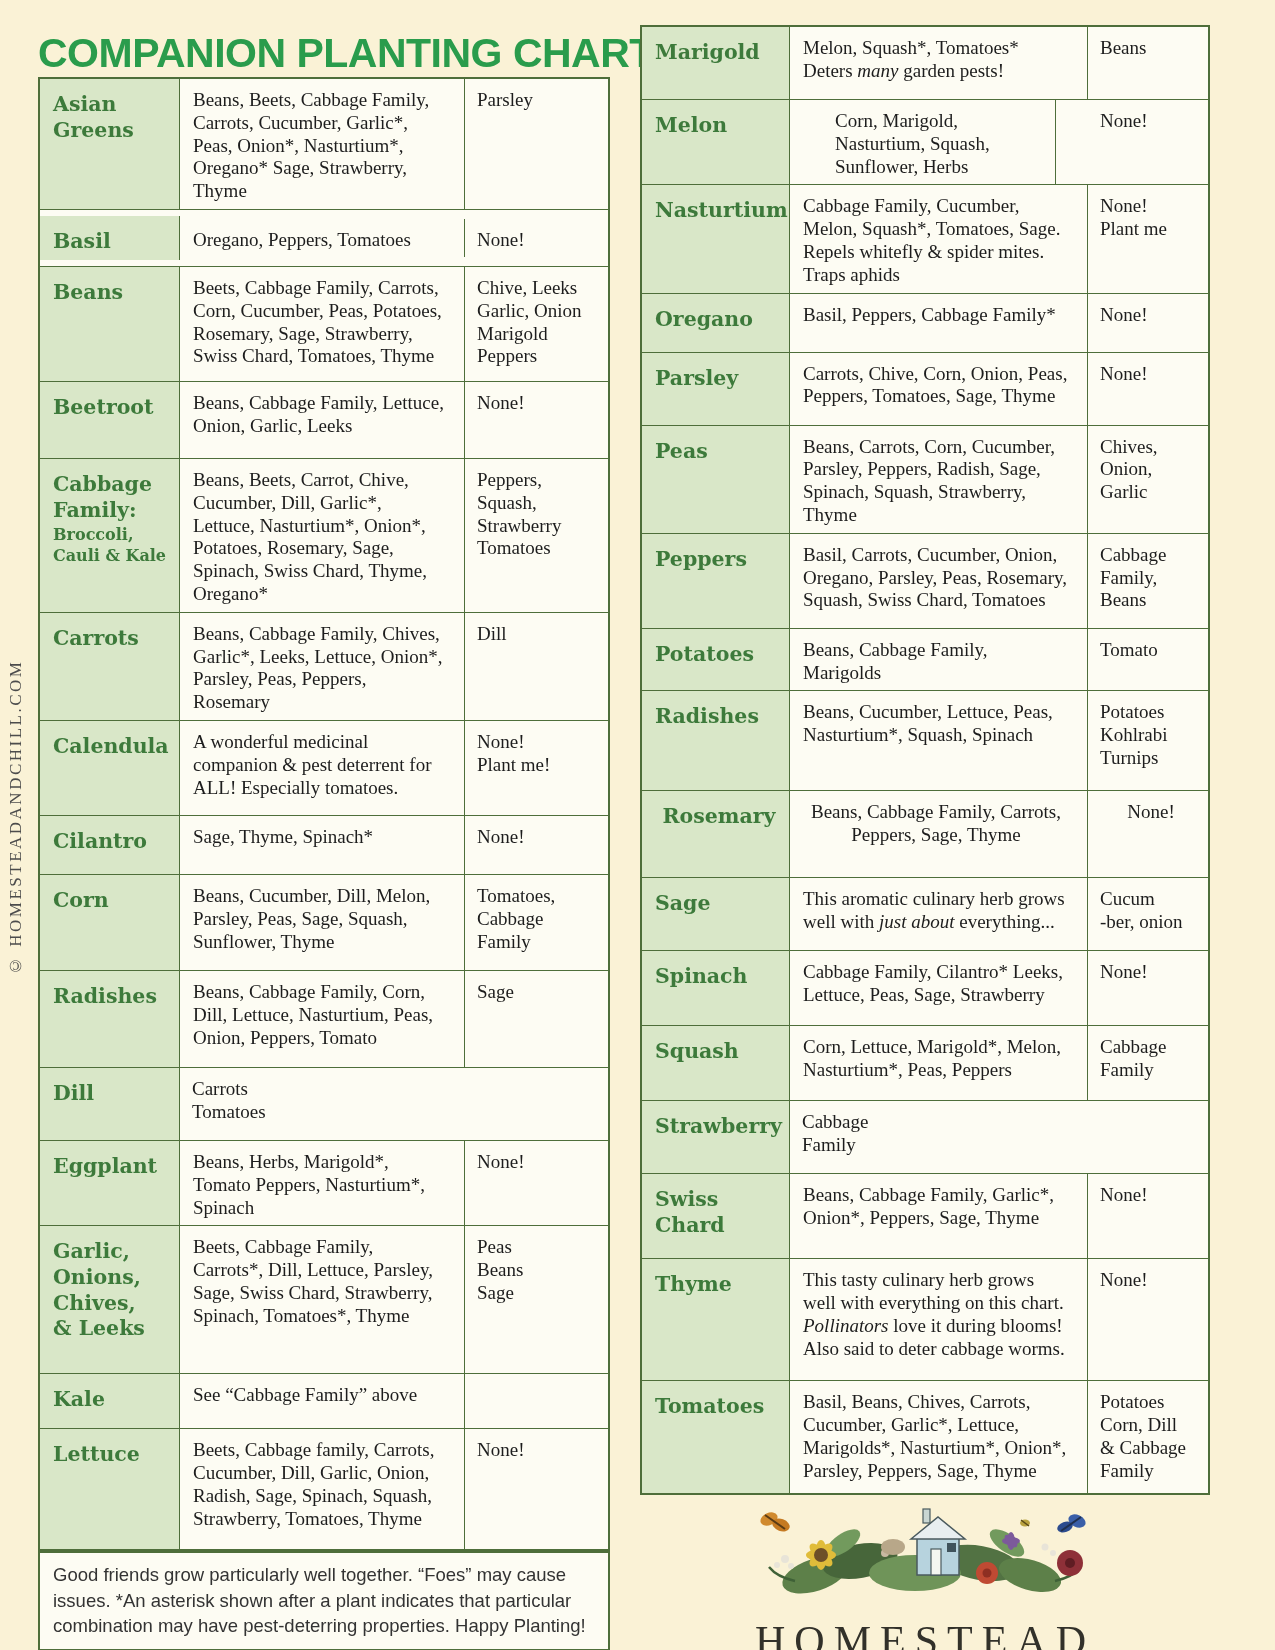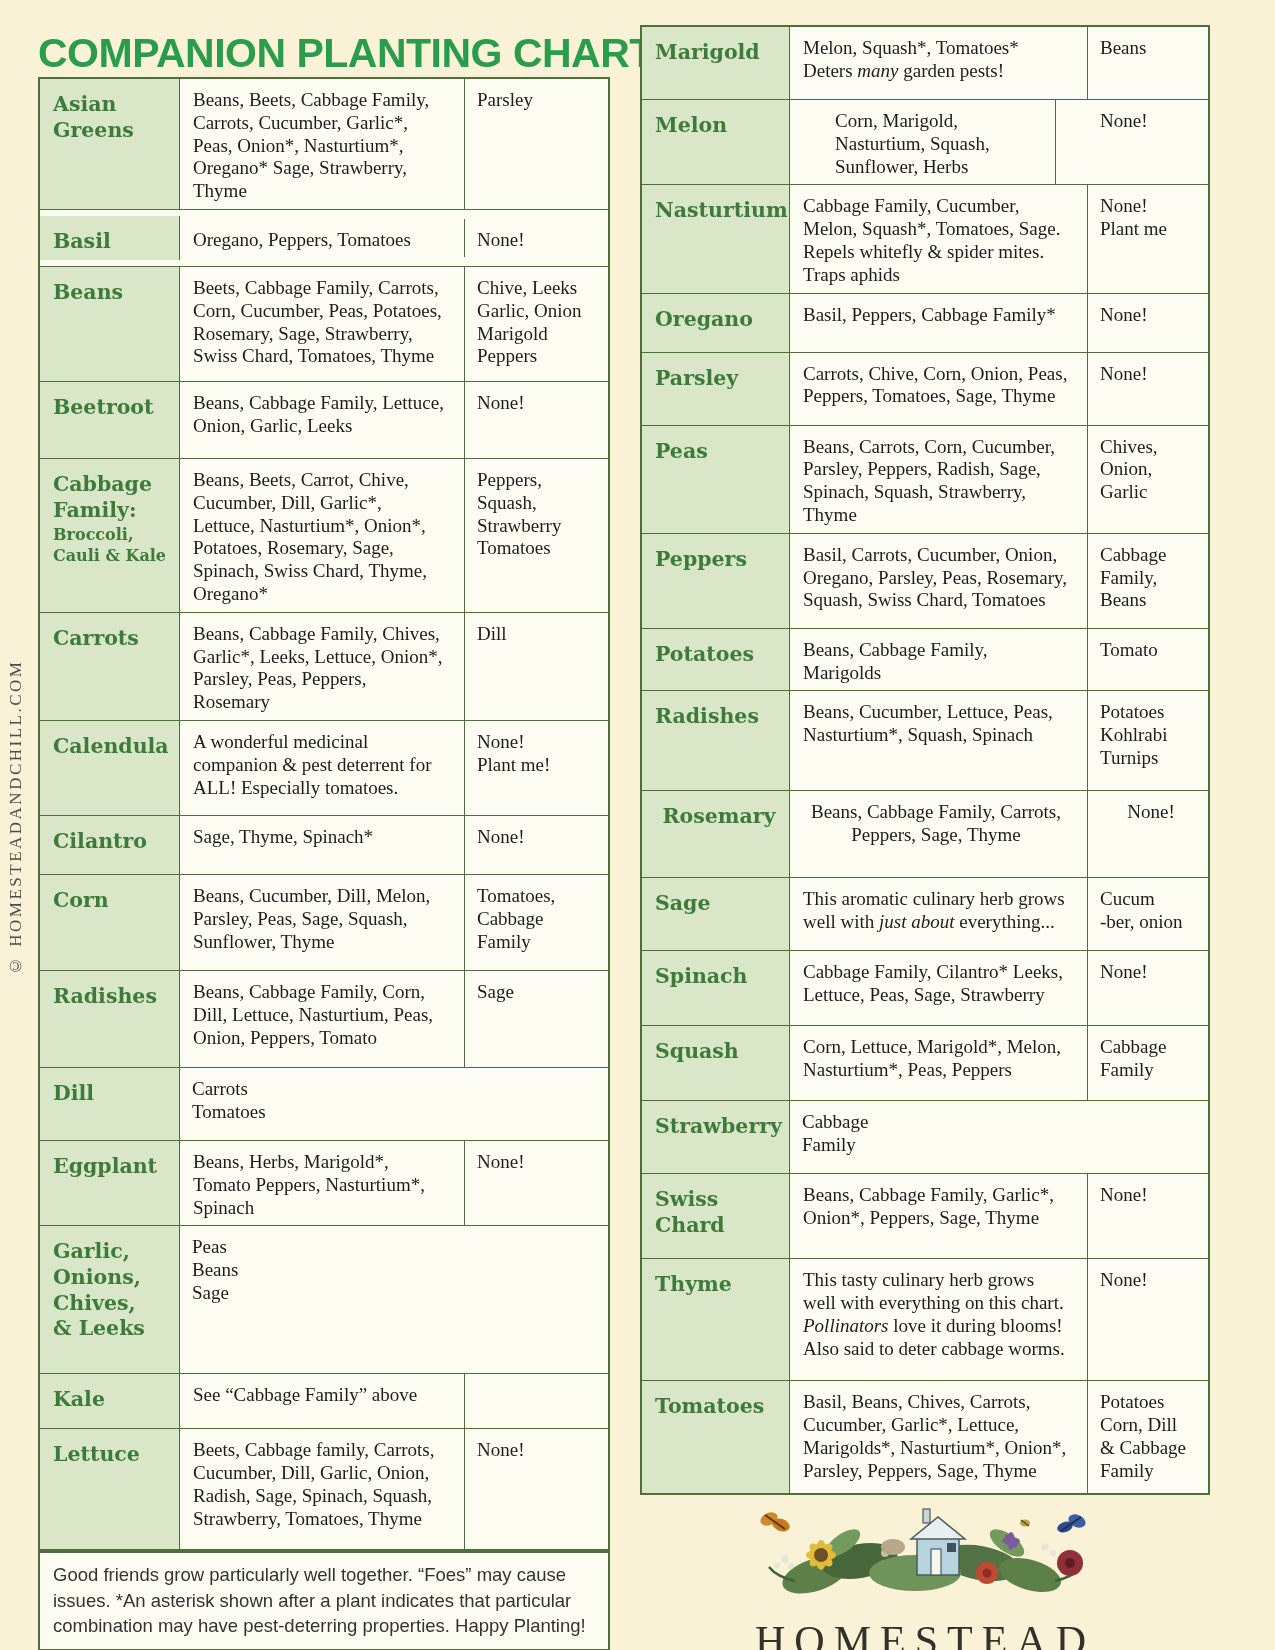--- a/index.html
+++ b/index.html
@@ -159,20 +159,21 @@
         <div class="cell cell-friends">Beans, Herbs, Marigold*, Tomato Peppers, Nasturtium*, Spinach</div>
         <div class="cell cell-foes">None!</div>
       </div>
       <div class="row" style="min-height: 148px;">
         <div class="cell cell-plant">
           <div class="plant-label">Garlic,
 Onions,
 Chives,
 &amp; Leeks</div>
         </div>
+        <div class="cell cell-friends">Beets, Cabbage Family, Carrots*, Dill, Lettuce, Parsley, Sage, Swiss Chard, Strawberry, Spinach, Tomatoes*, Thyme</div>
         <div class="cell cell-foes">Peas<br>Beans<br>Sage</div>
       </div>
       <div class="row" style="min-height: 55px;">
         <div class="cell cell-plant">
           <div class="plant-label">Kale</div>
         </div>
         <div class="cell cell-friends">See “Cabbage Family” above</div>
         <div class="cell cell-foes"></div>
       </div>
       <div class="row" style="min-height: 120px;">

